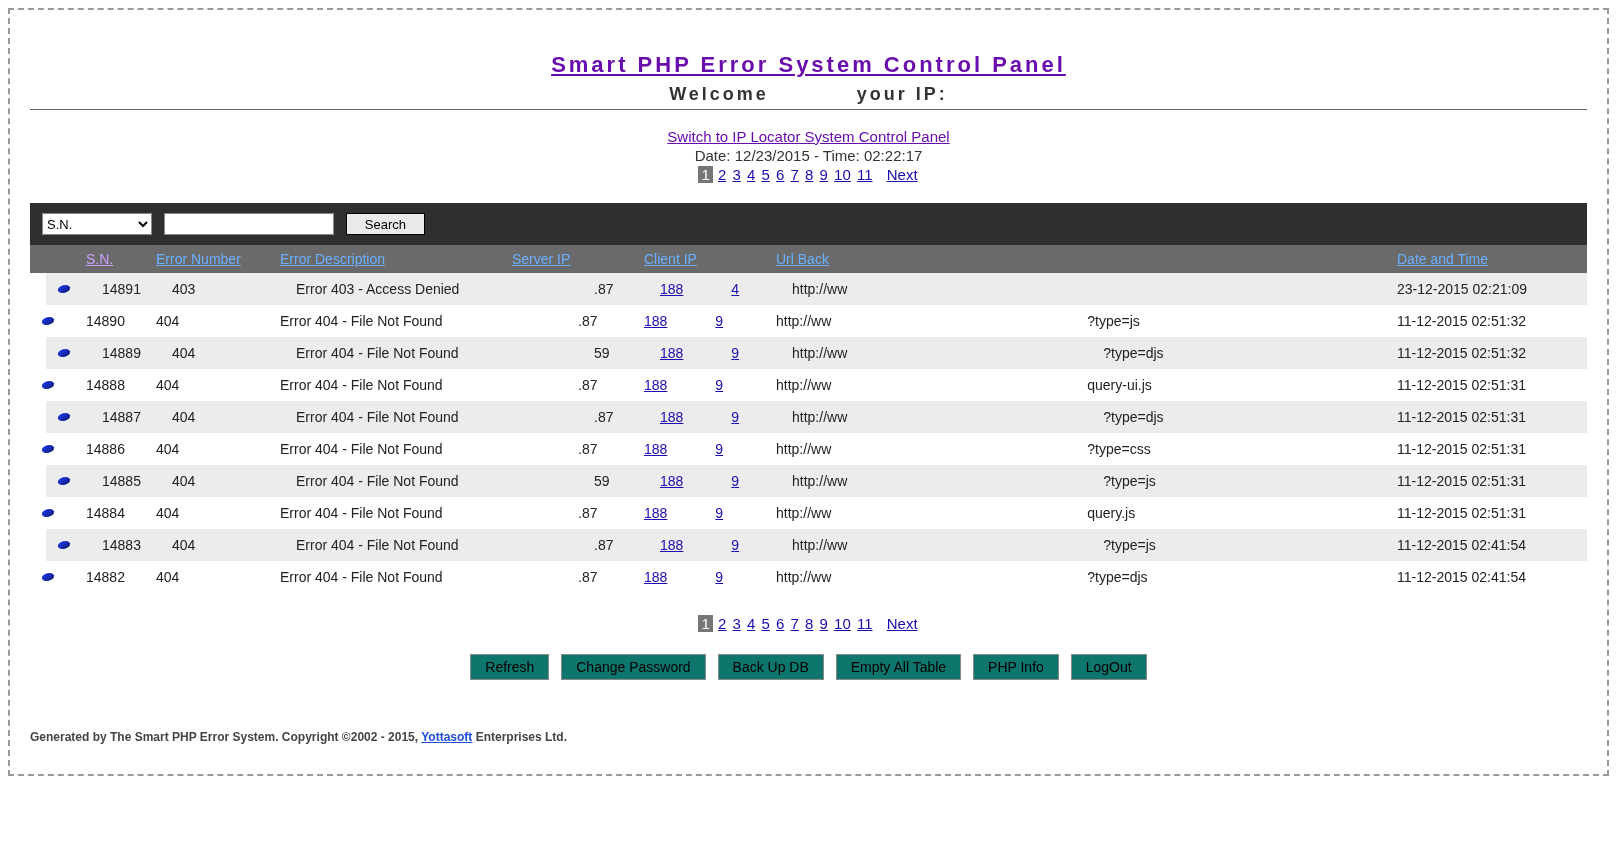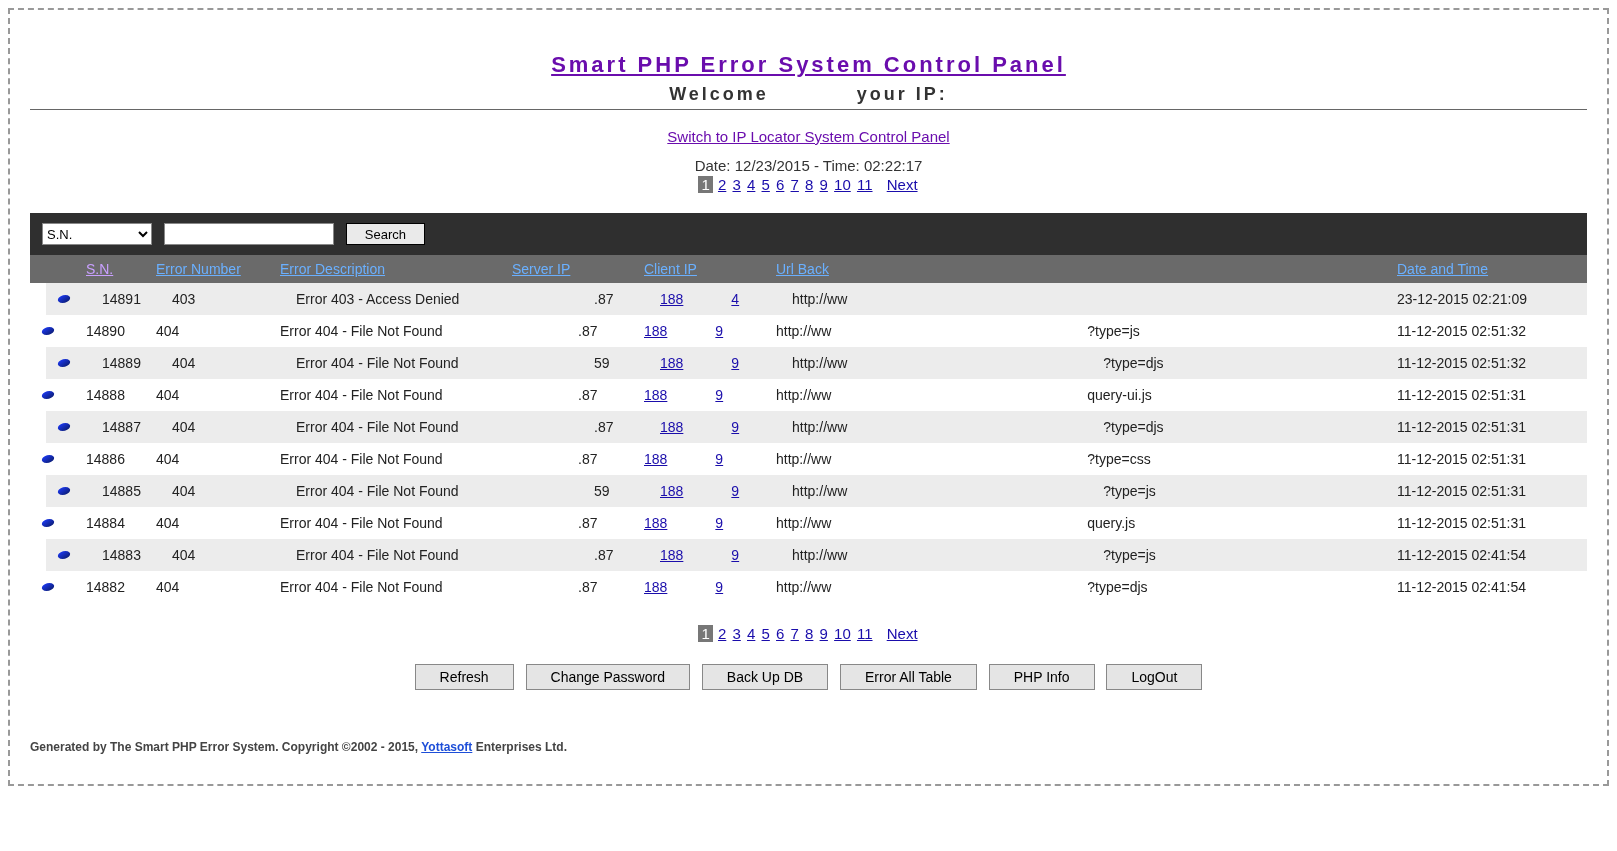--- a/index.html
+++ b/index.html
@@ -4,21 +4,21 @@
 <style>
 * { box-sizing: border-box; margin: 0; padding: 0; }
 body { font-family: "Segoe UI", Tahoma, sans-serif; font-size: 14px; color: #333; background: #fff; }
 .outer { border: 2px dashed #999; margin: 8px; padding: 12px 12px 30px 12px; }
 .header-title { text-align: center; margin-top: 30px; }
 .header-title a { color: #6a0dad; font-size: 22px; font-weight: bold; letter-spacing: 3px; text-decoration: underline; }
 .welcome-line { text-align: center; font-size: 18px; font-weight: bold; letter-spacing: 3px; margin-top: 6px; padding-bottom: 4px; }
 hr.rule { border: none; border-top: 1px solid #666; margin: 0 8px 18px 8px; }
 .switch-line { text-align: center; margin-top: 8px; }
 .switch-line a { color: #6a0dad; text-decoration: underline; font-size: 15px; }
-.date-line { text-align: center; font-size: 15px; color: #333; margin-top: 12px; }
+.date-line { text-align: center; font-size: 15px; color: #333; margin-top: 2px; }
 .pager { text-align: center; font-size: 15px; margin-top: 2px; }
 .pager .cur { background: #777; color: #fff; padding: 0 3px; }
 .pager a { color: #1a0dab; text-decoration: underline; padding: 0 1px; }
 .pager a.next { margin-left: 8px; }
 .table-wrap { margin: 20px 8px 0 8px; }
 .searchbar { background: #2f2f2f; padding: 10px 12px; }
 .searchbar select { width: 110px; height: 22px; border: 1px solid #888; font-size: 13px; background: #fff; }
 .searchbar input[type=text] { width: 170px; height: 22px; border: 1px solid #888; margin-left: 8px; background: #fff; }
 .searchbar button { height: 22px; padding: 0 18px; margin-left: 8px; border: 1px solid #000; background: #eaeaea; font-size: 13px; }
 .thead { background: #6a6a6a; color: #fff; display: flex; padding: 6px 12px; font-size: 14px; }
@@ -34,21 +34,21 @@
 .col-sip { width: 132px; }
 .col-cip { width: 132px; }
 .col-url { flex: 1; white-space: nowrap; overflow: hidden; }
 .col-dt { width: 178px; }
 .row a { color: #1a0dab; text-decoration: underline; }
 .icon-dot { width: 12px; height: 8px; background: linear-gradient(135deg,#1e3cff,#0a1a66); border-radius: 50% 50% 50% 50%; display:inline-block; transform: skewX(-20deg); }
 .gap-sip { display:inline-block; width:66px; }
 .gap-cip2 { display:inline-block; width:48px; }
 .gap-url { display:inline-block; width:256px; }
 .buttons { text-align: center; margin-top: 22px; }
-.buttons button { border: 1px solid #888; background: #e5e5e5; padding: 4px 24px; font-size: 14px; margin: 0 4px; cursor: pointer; }
+.buttons button { border: 1px solid #888; background: #0f766e; padding: 4px 14px; font-size: 14px; margin: 0 4px; cursor: pointer; }
 .footer { font-size: 12px; font-weight: bold; color: #444; margin: 50px 8px 0 8px; }
 .footer a { color: #1d4ed8; text-decoration: underline; }
 </style>
 </head>
 <body>
 
 <div class="outer">
 
   <div class="header-title">
     <a href="#">Smart PHP Error System Control Panel</a>
@@ -210,21 +210,21 @@
       </div>
 
   </div>
 
   <div class="pager" id="pager-bottom" style="margin-top:22px;"><span class="cur">1</span> <a href="#">2</a> <a href="#">3</a> <a href="#">4</a> <a href="#">5</a> <a href="#">6</a> <a href="#">7</a> <a href="#">8</a> <a href="#">9</a> <a href="#">10</a> <a href="#">11</a> <a href="#" class="next">Next</a></div>
 
   <div class="buttons">
     <button>Refresh</button>
     <button>Change Password</button>
     <button>Back Up DB</button>
-    <button>Error All Table</button>
+    <button>Empty All Table</button>
     <button>PHP Info</button>
     <button>LogOut</button>
   </div>
 
   <div class="footer">
     <span>Generated by The Smart PHP Error System. Copyright ©2002 - 2015, </span><a href="#">Yottasoft</a><span> Enterprises Ltd.</span>
   </div>
 
 </div>
 

